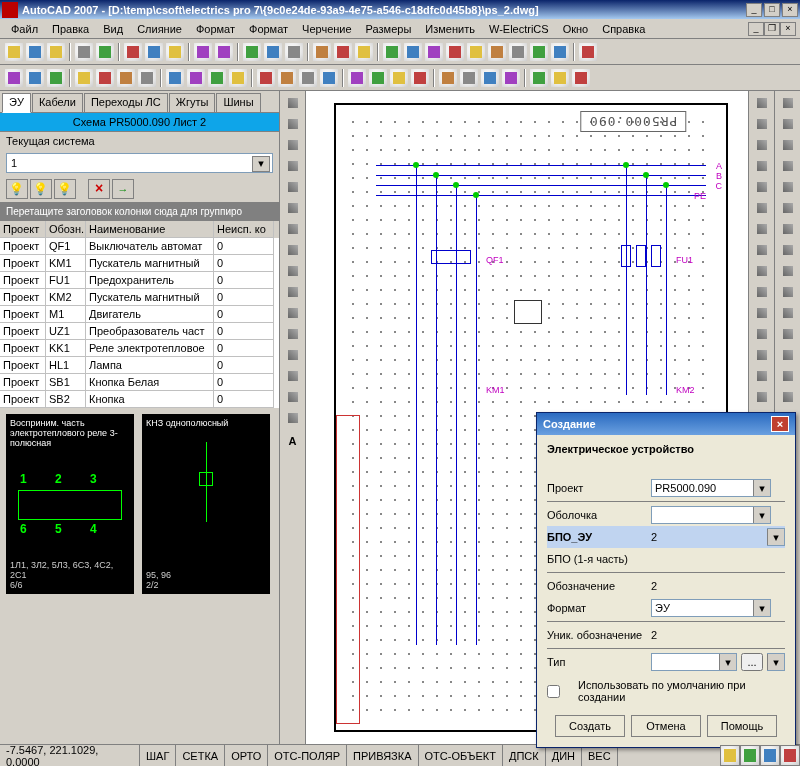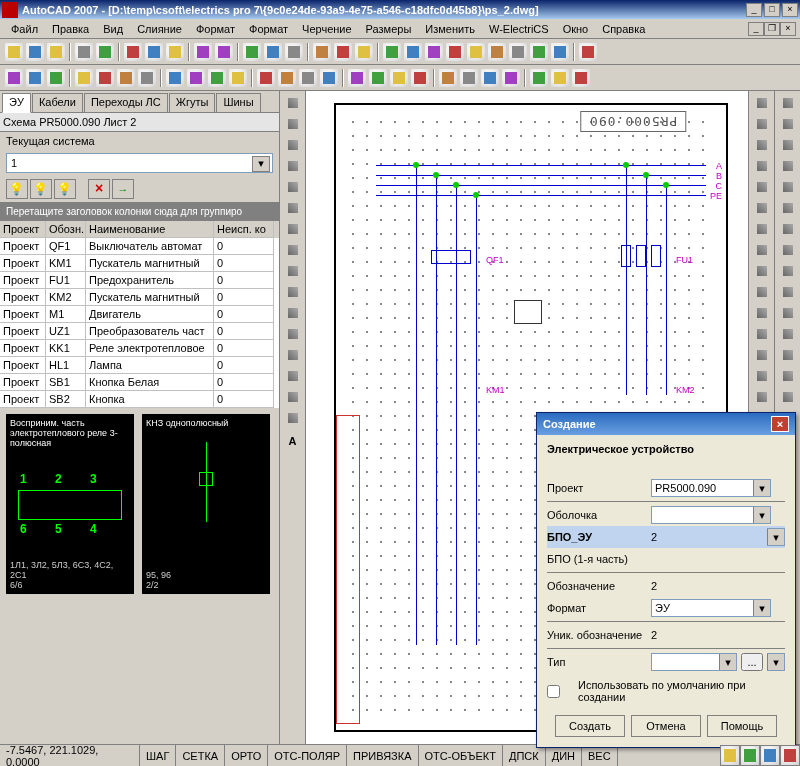--- a/index.html
+++ b/index.html
@@ -29,21 +29,21 @@
 .tsep { width: 2px; height: 18px; border-left: 1px solid #808080; border-right: 1px solid #fff; margin: 0 2px; }
 
 
 .main { flex: 1; display: flex; overflow: hidden; }
 
 
 .left-panel { width: 280px; background: #d4d0c8; display: flex; flex-direction: column; border-right: 1px solid #808080; }
 .tabstrip { display: flex; height: 22px; background: #d4d0c8; border-bottom: 1px solid #808080; padding: 2px 2px 0; gap: 1px; }
 .tab { padding: 2px 6px; background: #d4d0c8; border: 1px solid #808080; border-bottom: none; }
 .tab.active { background: #fff; border-bottom: 1px solid #fff; margin-bottom: -1px; }
-.panel-title { padding: 3px; background: #e5e5e5; border-bottom: 1px solid #808080; }
+.panel-title { text-align: center; padding: 3px; background: #0ea5e9; border-bottom: 1px solid #808080; }
 .field-row { display: flex; align-items: center; padding: 3px 6px; gap: 4px; }
 .dropdown { flex: 1; height: 20px; border: 1px solid #7f9db9; background: #fff; display: flex; align-items: center; padding: 0 4px; position: relative; }
 .dropdown::after { content: '▾'; position: absolute; right: 2px; top: 2px; width: 16px; height: 14px; background: #d4d0c8; border: 1px solid #808080; text-align: center; line-height: 13px; }
 
 .mini-toolbar { display: flex; gap: 2px; padding: 3px 6px; }
 .mbtn { width: 22px; height: 20px; border: 1px solid #808080; background: #d4d0c8; position: relative; }
 .mbtn.bulb::before { content: '💡'; position: absolute; inset: 0; font-size: 12px; text-align: center; line-height: 18px; }
 .mbtn.del::before { content: '×'; position: absolute; inset: 0; color: #c00; font-weight: bold; text-align: center; line-height: 16px; font-size: 14px; }
 .mbtn.arr::before { content: '→'; position: absolute; inset: 0; color: #080; font-weight: bold; text-align: center; line-height: 16px; }
 
@@ -357,21 +357,21 @@
         <div class="dotgrid"></div>
         <div class="titleblock">PR5000.090</div>
 
         <div class="hwire" style="top:60px;left:40px;right:20px"></div>
         <div class="hwire" style="top:70px;left:40px;right:20px"></div>
         <div class="hwire" style="top:80px;left:40px;right:20px"></div>
         <div class="hwire" style="top:90px;left:40px;right:20px"></div>
         <span class="clabel" style="top:56px;right:4px">A</span>
         <span class="clabel" style="top:66px;right:4px">B</span>
         <span class="clabel" style="top:76px;right:4px">C</span>
-        <span class="clabel" style="top:86px;right:4px">PE</span>
+        <span class="clabel" style="top:86px;right:20px">PE</span>
 
         <div class="vwire" style="left:80px;top:60px;height:480px"></div>
         <div class="vwire" style="left:100px;top:70px;height:470px"></div>
         <div class="vwire" style="left:120px;top:80px;height:460px"></div>
         <div class="vwire" style="left:140px;top:90px;height:450px"></div>
 
         <div class="vwire" style="left:290px;top:60px;height:230px"></div>
         <div class="vwire" style="left:310px;top:70px;height:220px"></div>
         <div class="vwire" style="left:330px;top:80px;height:210px"></div>
 

